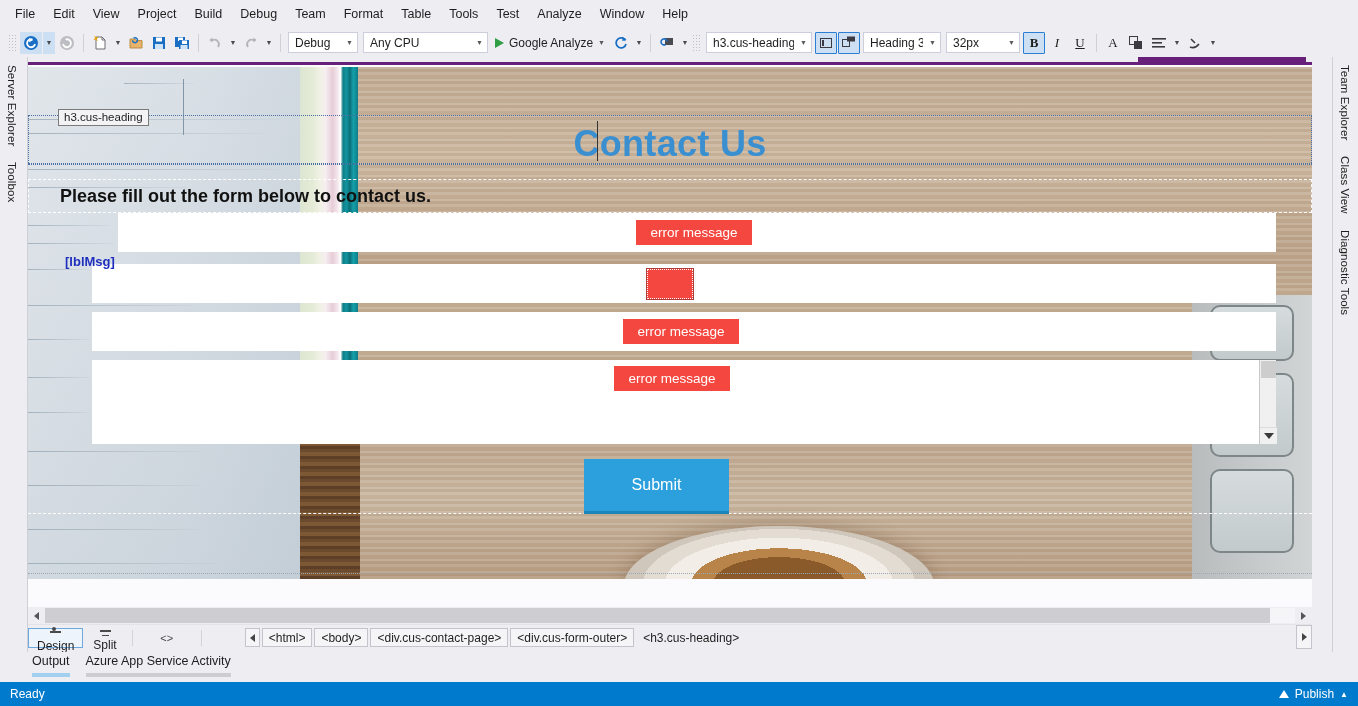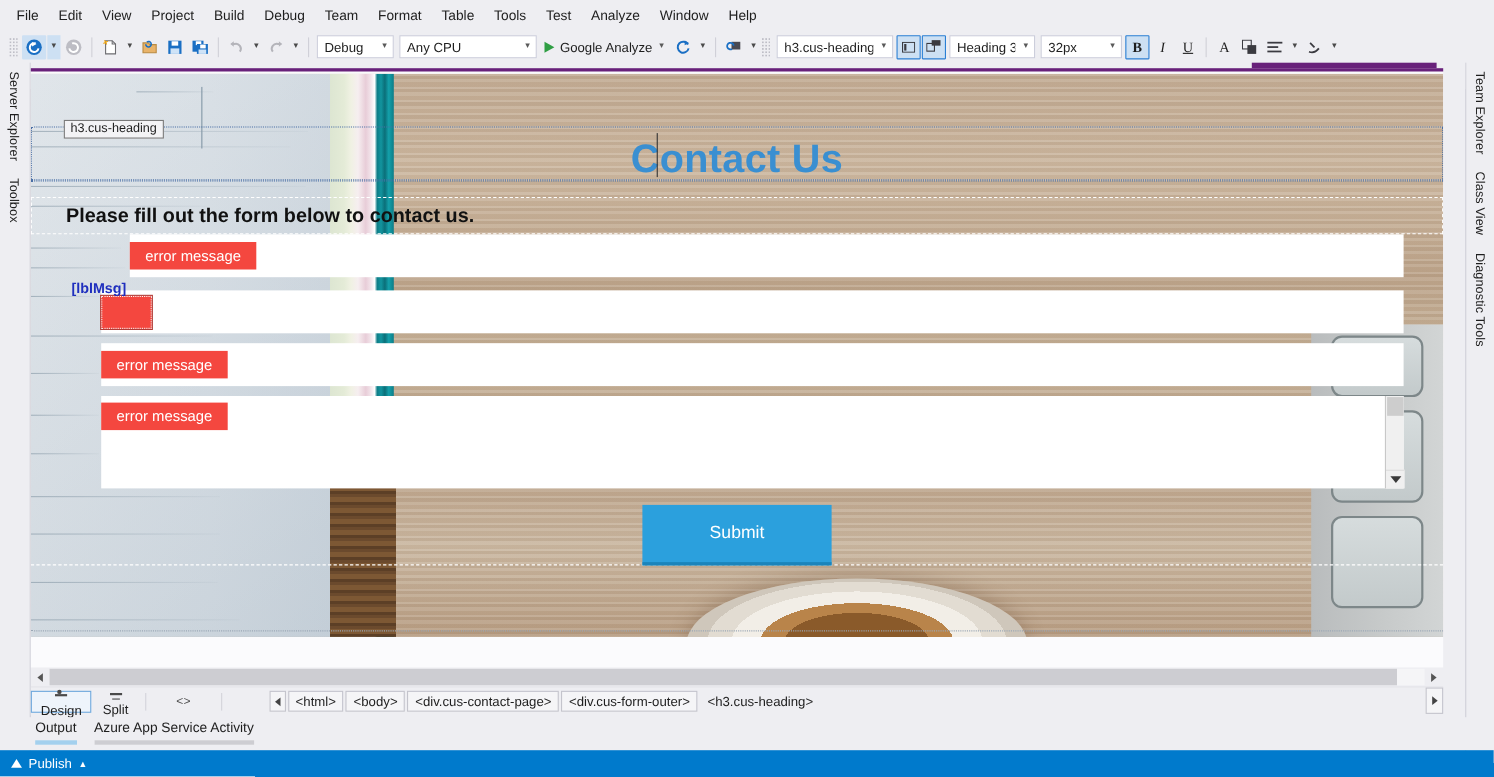--- a/index.html
+++ b/index.html
@@ -240,21 +240,21 @@
   .p-sub-box {
     position: absolute; left: 0; top: 112px; width: 1284px; height: 34px;
     border: 1px dashed #ffffff; z-index: 21;
   }
   .lblmsg {
     position: absolute; left: 37px; top: 187px; z-index: 26;
     font-size: 13px; font-weight: bold; color: #1f2fbe;
   }
   .field {
     position: absolute; background: #fff; z-index: 18;
-    border: 0; display: flex; align-items: center; justify-content: flex-start;
+    border: 0; display: flex; align-items: center; justify-content: center;
   }
   .f1 { left: 90px; top: 146px; width: 1158px; height: 39px; }
   .f2 { left: 64px; top: 197px; width: 1184px; height: 39px; }
   .f3 { left: 64px; top: 245px; width: 1184px; height: 39px; }
   .f4 { left: 64px; top: 293px; width: 1184px; height: 84px; }
   .errbox {
     background: #f4473f; color: #fff; font-size: 13.5px;
     display: flex; align-items: center; justify-content: center;
     padding: 5px 14px; margin-right: 6px; white-space: nowrap;
   }
@@ -274,21 +274,21 @@
   .ta-down {
     position: absolute; left: 0; bottom: 0; width: 17px; height: 17px;
     background: #f0f0f0; display: flex; align-items: center; justify-content: center;
     border-top: 1px solid #dcdcdc;
   }
   .ta-down i {
     width: 0; height: 0; border-left: 5px solid transparent;
     border-right: 5px solid transparent; border-top: 6px solid #3a3a3a;
   }
   .submit {
-    position: absolute; left: 556px; top: 392px; width: 172px; height: 55px;
+    position: absolute; left: 556px; top: 392px; width: 145px; height: 55px;
     background: #2ba0dd; color: #fff; font-size: 16px; z-index: 20;
     display: flex; align-items: center; justify-content: center;
     border-bottom: 3px solid #1b84bb;
   }
   .form-outer-bound {
     position: absolute; left: 0; top: 446px; width: 1284px; height: 0;
     border-top: 1px dashed #ffffff; z-index: 19;
   }
   .page-bottom-bound {
     position: absolute; left: 0; top: 506px; width: 1284px; height: 0;
@@ -719,20 +719,21 @@
       <span>Output</span>
       <span class="out-underline"></span>
     </div>
     <div class="out-tab">
       <span>Azure App Service Activity</span>
       <span class="out-underline"></span>
     </div>
   </div>
 
   <div class="statusbar">
+    <div class="sb-left">Ready</div>
     <div class="sb-publish">
       <span class="sb-up"></span>
       <span>Publish</span>
       <span class="sb-caret">▲</span>
     </div>
   </div>
 
 </div>
 
 </body></html>

